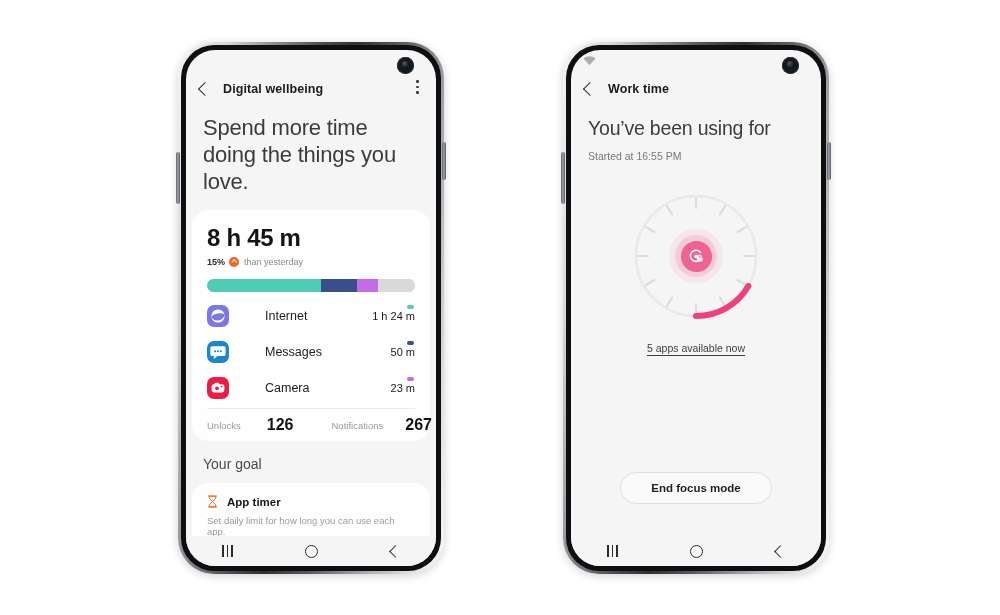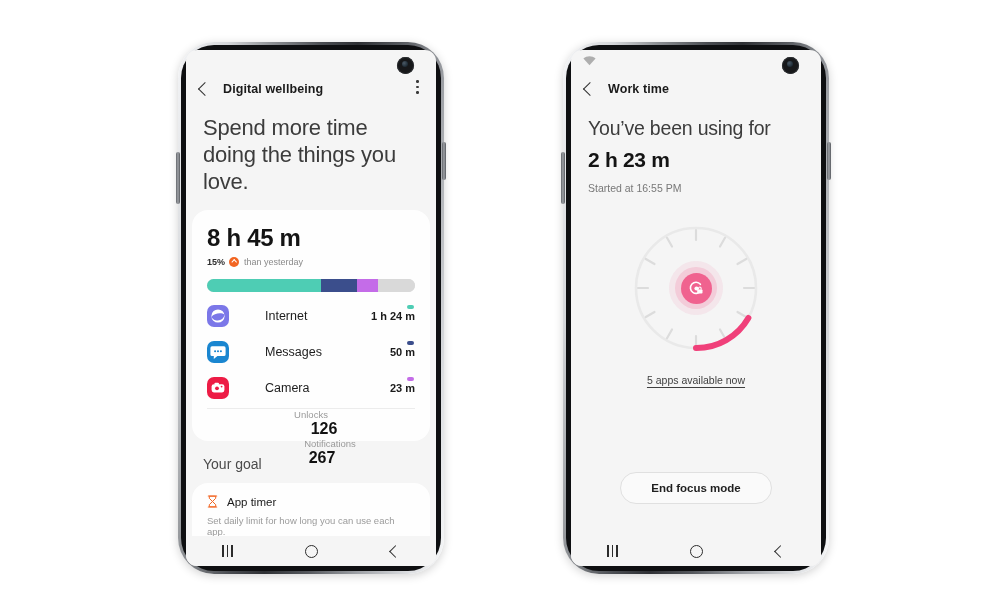--- a/index.html
+++ b/index.html
@@ -31,21 +31,21 @@
     position: absolute;
     inset: 3px;
     border-radius: 33px;
     background: #0e0f11;
     padding: 4px;
     box-sizing: border-box;
   }
   .screen {
     position: absolute;
     inset: 5px;
-    border-radius: 11px;
+    border-radius: 29px;
     background: #f5f5f5;
     overflow: hidden;
   }
   .side-btn {
     position: absolute;
     border-radius: 2px;
     background: linear-gradient(90deg,#63666b,#9fa2a7,#55585d);
   }
   .side-btn.left  { left: -2px; width: 4px; }
   .side-btn.right { right: -2px; width: 4px; }
@@ -188,54 +188,53 @@
     position: relative;
     overflow: hidden;
   }
   .app-name {
     font-size: 12.5px;
     color: #1d1d1d;
     flex: 1 1 auto;
   }
   .app-time {
     font-size: 11px;
-    font-weight: bold;
+    font-weight: normal;
     color: #1a1a1a;
     text-align: left;
   }
   .app-dot {
     position: absolute;
     right: 1px;
     top: 7px;
     width: 7px; height: 3.5px;
     border-radius: 2px;
   }
 
   .divider { height: 1px; background: #ececec; margin-top: 2px; }
 
   .counts-row {
     display: flex;
     align-items: center;
     height: 32px;
     font-size: 9.5px;
-    flex-direction: column;
   }
   .counts-label { color: #9a9a9a; }
   .counts-val { font-weight: bold; color: #121212; font-size: 16px; }
 
   .section-title {
     font-size: 14px;
     color: #4a4a4a;
     padding: 15px 17px 11px 17px;
   }
 
   .card-goal { padding: 12px 15px 14px 15px; }
   .goal-head { display: flex; align-items: center; }
   .hourglass { width: 11px; height: 13px; margin-right: 9px; flex:0 0 auto;}
-  .goal-title { font-size: 11.5px; font-weight: normal; color: #1a1a1a; }
+  .goal-title { font-size: 11.5px; font-weight: bold; color: #1a1a1a; }
   .goal-sub { font-size: 9.5px; color: #9b9b9b; margin-top: 7px; }
 
   
   .navbar {
     position: absolute;
     left: 0; right: 0; bottom: 0;
     height: 30px;
     display: flex;
     align-items: center;
     justify-content: space-around;
@@ -464,21 +463,20 @@
         <div class="punchhole"></div>
       </div>
 
       <div class="appbar">
         <div class="back-chevron"></div>
         <div class="appbar-title">Work time</div>
       </div>
 
       <div class="p2-head">
         <div class="p2-title">You’ve been using for</div>
-        <div class="p2-dur">2 h 23 m</div>
         <div class="p2-started">Started at 16:55 PM</div>
       </div>
 
       <div class="dial-wrap">
         <svg width="136" height="136" viewBox="0 0 136 136" aria-hidden="true">
           <circle cx="68" cy="68" r="60" fill="none" stroke="#e9e9e9" stroke-width="2.6"></circle>
           <g stroke="#dcdcdc" stroke-width="2.2" stroke-linecap="round">
             <line x1="68" y1="10" x2="68" y2="20"></line>
             <line x1="97" y1="17.8" x2="92" y2="26.5"></line>
             <line x1="118.2" y1="39" x2="109.5" y2="44"></line>

